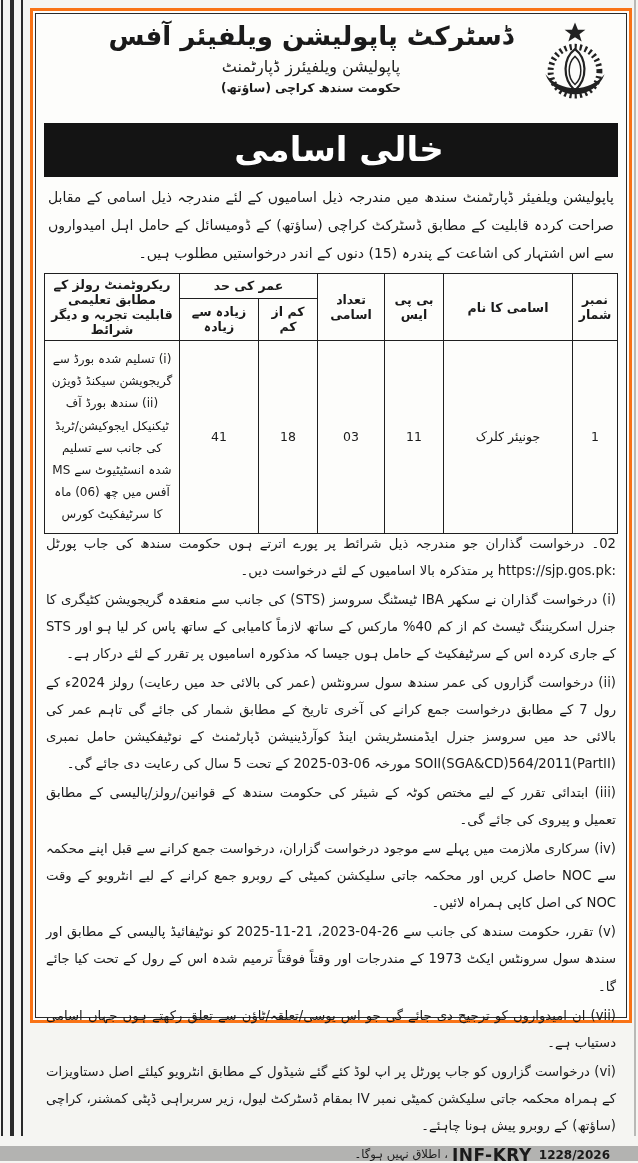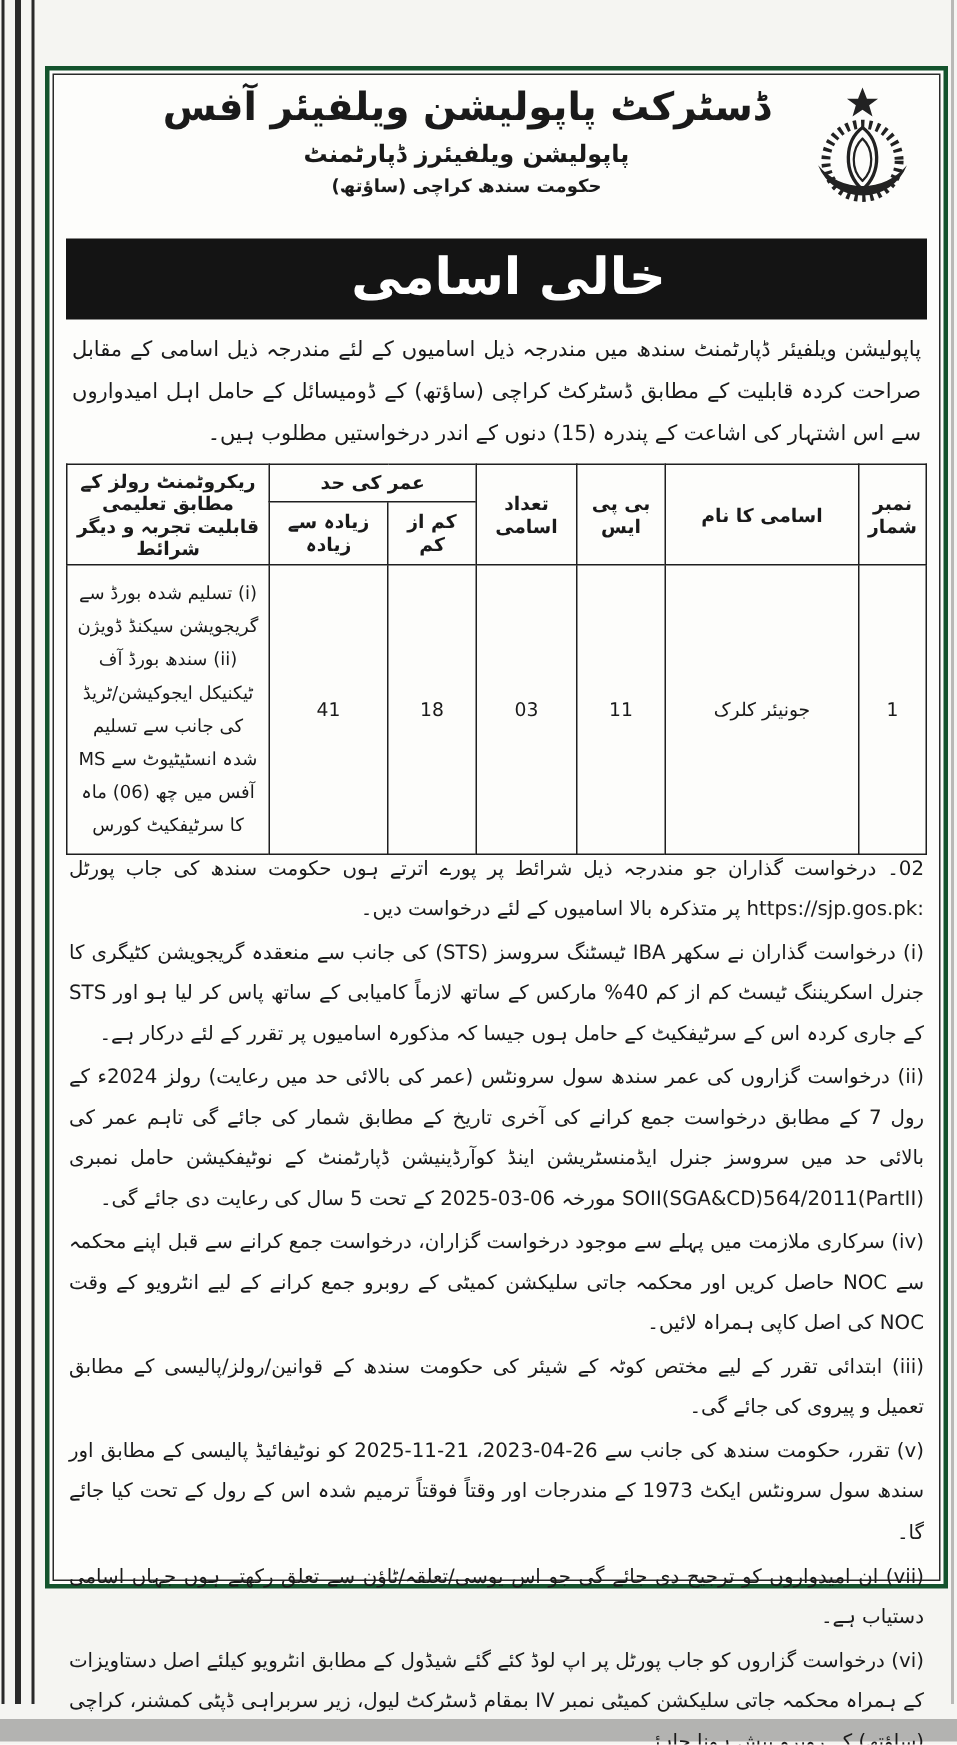--- a/index.html
+++ b/index.html
@@ -13,34 +13,34 @@
   .col-rule{position:absolute;top:0;background:#2a2a2a;}
   .rule-a{left:1px;width:2px;height:1136px;}
   .rule-b{left:10px;width:4px;height:1136px;}
   .rule-c{left:21px;width:2px;height:1136px;}
   .rule-r{right:2px;width:2px;height:1136px;background:#b9b9b6;}
   .bottom-band{position:absolute;left:0;right:0;top:1146px;height:15px;background:#b3b3b1;}
 
   
   .ad{
     position:absolute;left:30px;top:8px;width:602px;height:1015px;
-    border:3px solid #14532d;background:#fdfdfb;box-sizing:border-box;margin-top:36px;
+    border:3px solid #f97316;background:#fdfdfb;box-sizing:border-box;
   }
   .ad-inner{
     position:absolute;inset:2px;border:1px solid #2a2a2a;
     padding:4px 8px 2px 8px;box-sizing:border-box;background:#fdfdfb;
     display:flex;flex-direction:column;
   }
 
   
   .hdr{position:relative;min-height:102px;}
   .emblem{position:absolute;right:6px;top:2px;width:74px;height:98px;}
   .titles{text-align:center;padding:2px 80px 0 40px;direction:rtl;}
   .t1{font-size:26px;font-weight:bold;line-height:1.25;}
-  .t2{font-size:16px;font-weight:bold;margin-top:4px;}
+  .t2{font-size:16px;font-weight:normal;margin-top:4px;}
   .t3{font-size:12px;font-weight:bold;margin-top:5px;}
 
   .banner{
     margin:3px 0 4px 0;background:#141414;color:#ffffff;
     text-align:center;font-size:34px;font-weight:bold;
     padding:6px 0 8px 16px;letter-spacing:1px;
   }
 
   .intro{
     direction:rtl;text-align:justify;font-size:14px;line-height:2.0;
@@ -148,22 +148,22 @@
           <td>41</td>
           <td class="qual">(i) تسلیم شدہ بورڈ سے گریجویشن سیکنڈ ڈویژن (ii) سندھ بورڈ آف ٹیکنیکل ایجوکیشن/ٹریڈ کی جانب سے تسلیم شدہ انسٹیٹیوٹ سے MS آفس میں چھ (06) ماہ کا سرٹیفکیٹ کورس</td>
         </tr>
       </tbody>
     </table>
 
     <div class="clauses">
       <p><span class="lbl">02۔</span> <span>درخواست گذاران جو مندرجہ ذیل شرائط پر پورے اترتے ہوں حکومت سندھ کی جاب پورٹل :https://sjp.gos.pk پر متذکرہ بالا اسامیوں کے لئے درخواست دیں۔</span></p>
       <p><span class="lbl">(i)</span> <span>درخواست گذاران نے سکھر IBA ٹیسٹنگ سروسز (STS) کی جانب سے منعقدہ گریجویشن کٹیگری کا جنرل اسکریننگ ٹیسٹ کم از کم 40% مارکس کے ساتھ لازماً کامیابی کے ساتھ پاس کر لیا ہو اور STS کے جاری کردہ اس کے سرٹیفکیٹ کے حامل ہوں جیسا کہ مذکورہ اسامیوں پر تقرر کے لئے درکار ہے۔</span></p>
       <p><span class="lbl">(ii)</span> <span>درخواست گزاروں کی عمر سندھ سول سرونٹس (عمر کی بالائی حد میں رعایت) رولز 2024ء کے رول 7 کے مطابق درخواست جمع کرانے کی آخری تاریخ کے مطابق شمار کی جائے گی تاہم عمر کی بالائی حد میں سروسز جنرل ایڈمنسٹریشن اینڈ کوآرڈینیشن ڈپارٹمنٹ کے نوٹیفکیشن حامل نمبری SOII(SGA&amp;CD)564/2011(PartII) مورخہ 06-03-2025 کے تحت 5 سال کی رعایت دی جائے گی۔</span></p>
+      <p><span class="lbl">(iii)</span> <span>ابتدائی تقرر کے لیے مختص کوٹہ کے شیئر کی حکومت سندھ کے قوانین/رولز/پالیسی کے مطابق تعمیل و پیروی کی جائے گی۔</span></p>
       <p><span class="lbl">(iv)</span> <span>سرکاری ملازمت میں پہلے سے موجود درخواست گزاران، درخواست جمع کرانے سے قبل اپنے محکمہ سے NOC حاصل کریں اور محکمہ جاتی سلیکشن کمیٹی کے روبرو جمع کرانے کے لیے انٹرویو کے وقت NOC کی اصل کاپی ہمراہ لائیں۔</span></p>
-      <p><span class="lbl">(iii)</span> <span>ابتدائی تقرر کے لیے مختص کوٹہ کے شیئر کی حکومت سندھ کے قوانین/رولز/پالیسی کے مطابق تعمیل و پیروی کی جائے گی۔</span></p>
       <p><span class="lbl">(v)</span> <span>تقرر، حکومت سندھ کی جانب سے 26-04-2023، 21-11-2025 کو نوٹیفائیڈ پالیسی کے مطابق اور سندھ سول سرونٹس ایکٹ 1973 کے مندرجات اور وقتاً فوقتاً ترمیم شدہ اس کے رول کے تحت کیا جائے گا۔</span></p>
       <p><span class="lbl">(vii)</span> <span>ان امیدواروں کو ترجیح دی جائے گی جو اس یوسی/تعلقہ/ٹاؤن سے تعلق رکھتے ہوں جہاں اسامی دستیاب ہے۔</span></p>
       <p><span class="lbl">(vi)</span> <span>درخواست گزاروں کو جاب پورٹل پر اپ لوڈ کئے گئے شیڈول کے مطابق انٹرویو کیلئے اصل دستاویزات کے ہمراہ محکمہ جاتی سلیکشن کمیٹی نمبر IV بمقام ڈسٹرکٹ لیول، زیر سربراہی ڈپٹی کمشنر، کراچی (ساؤتھ) کے روبرو پیش ہونا چاہئے۔</span></p>
     </div>
 
     <div class="foot">
       <div class="sig">
         <div>دستخط: ڈسٹرکٹ پاپولیشن ویلفیئر آفیسر</div>
 
       </div>

